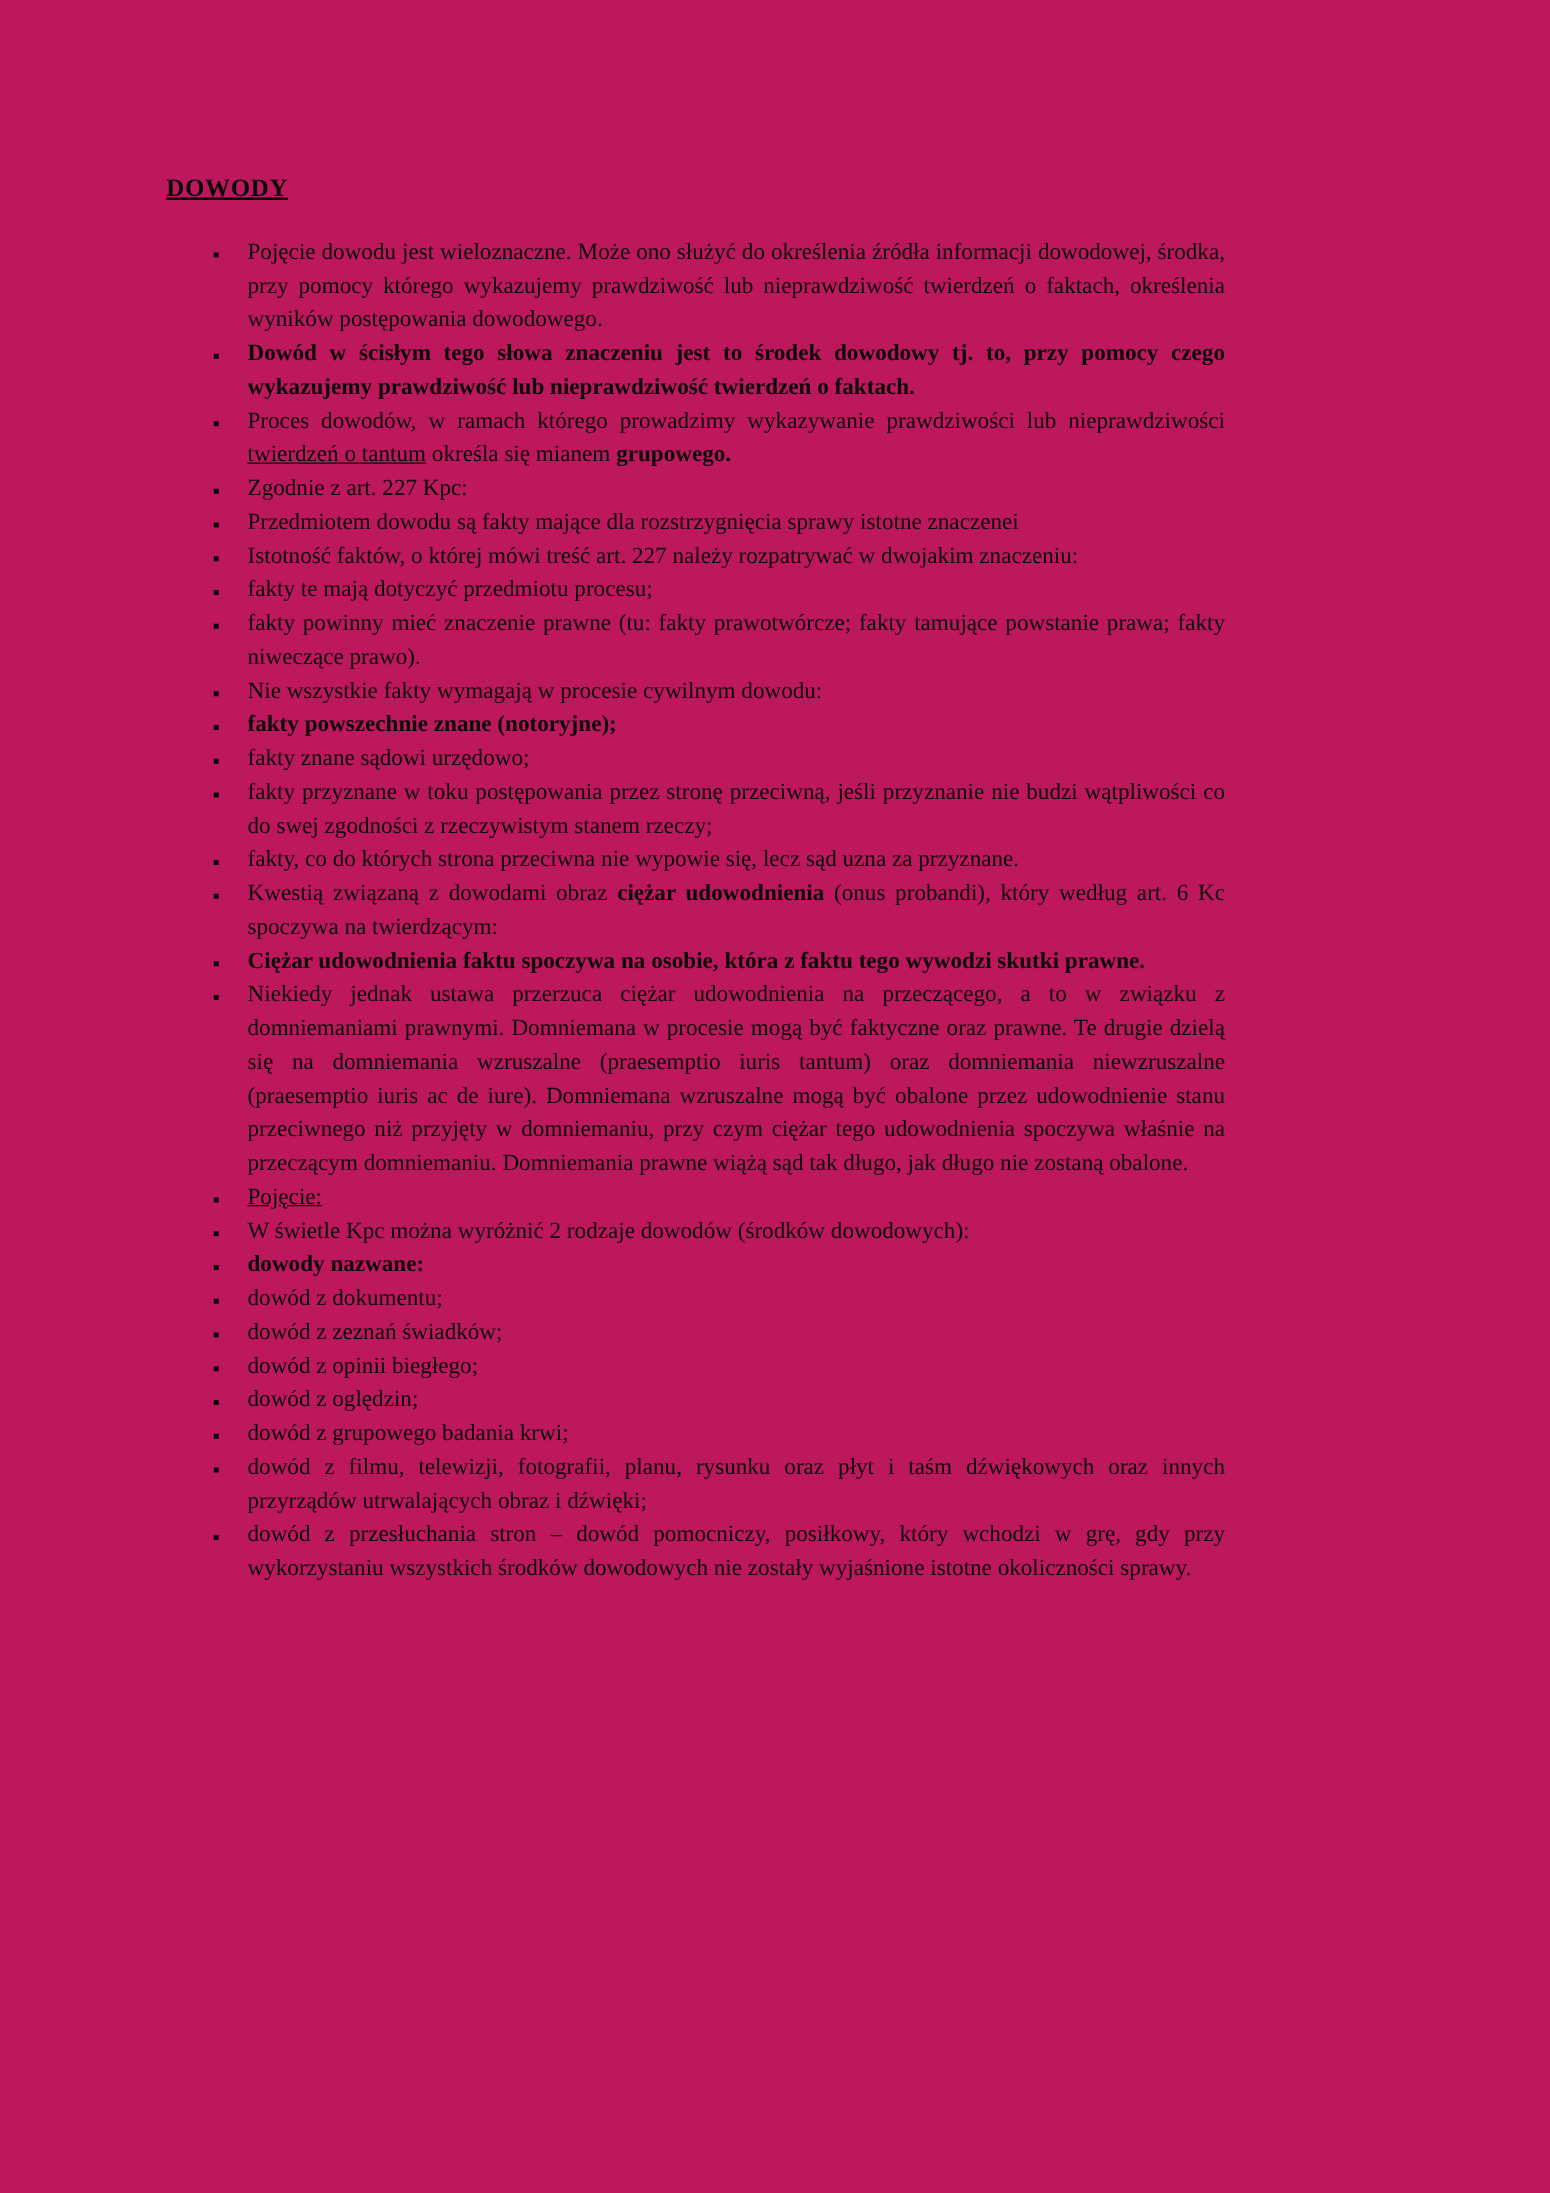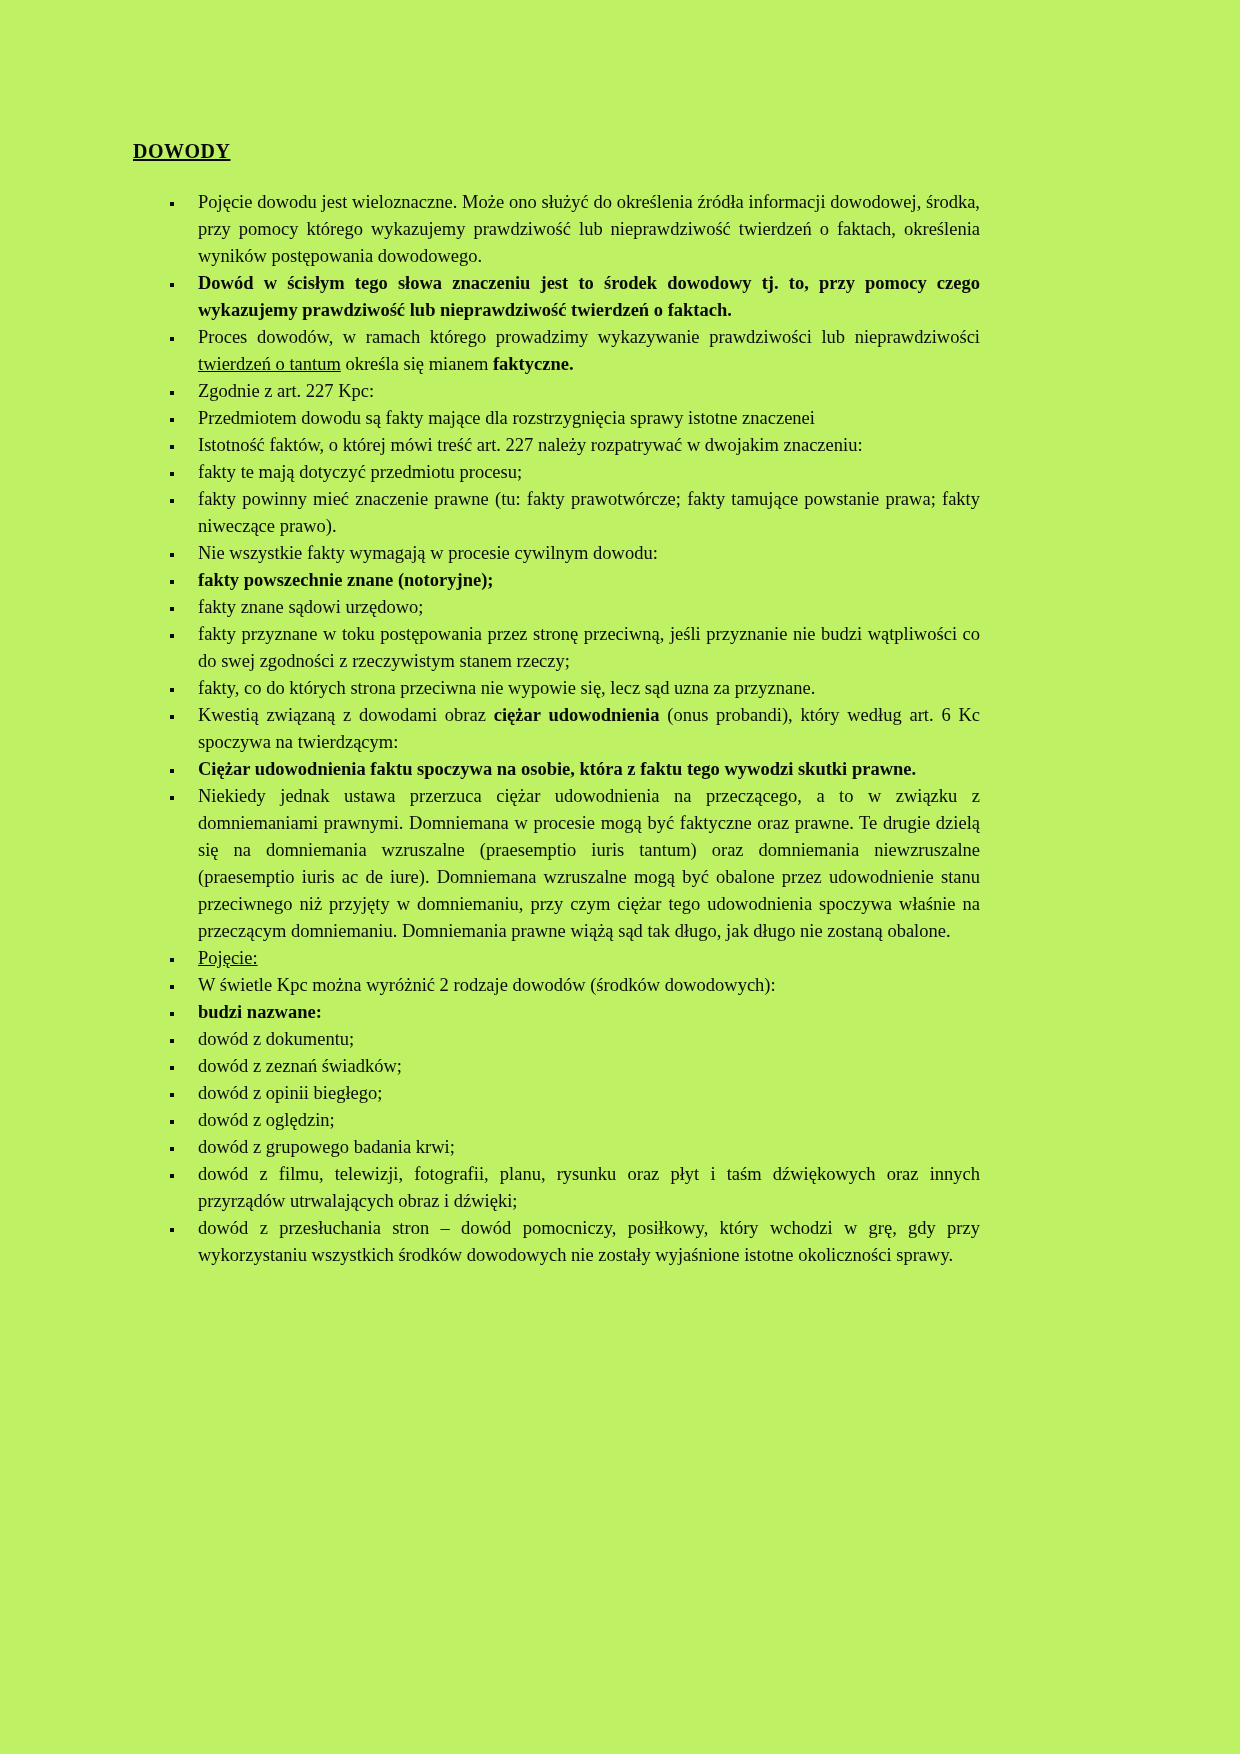--- a/index.html
+++ b/index.html
@@ -3,21 +3,21 @@
 <meta charset="utf-8">
 <style>
   html, body {
     margin: 0;
     padding: 0;
     background: #ffffff;
   }
   .page {
     width: 1240px;
     min-height: 1754px;
-    background: #bef264;
+    background: #be185d;
     box-sizing: border-box;
     padding: 138px 260px 90px 133px;
     font-family: "Liberation Serif", "DejaVu Serif", serif;
     font-size: 18.5px;
     line-height: 27px;
     color: #0a0a0a;
   }
   .doc-title {
     font-size: 20px;
     font-weight: bold;
@@ -44,37 +44,37 @@
   .u  { text-decoration: underline; }
 </style>
 </head>
 <body>
 
 <div class="page">
   <h1 class="doc-title">DOWODY</h1>
   <ul class="doc-list" id="bullet-list">
       <li><span>Pojęcie dowodu jest wieloznaczne. Może ono służyć do określenia źródła informacji dowodowej, środka, przy pomocy którego wykazujemy prawdziwość lub nieprawdziwość twierdzeń o faktach, określenia wyników postępowania dowodowego.</span></li>
       <li><span class="b">Dowód w ścisłym tego słowa znaczeniu jest to środek dowodowy tj. to, przy pomocy czego wykazujemy prawdziwość lub nieprawdziwość twierdzeń o faktach.</span></li>
-      <li><span>Proces dowodów, w ramach którego prowadzimy wykazywanie prawdziwości lub nieprawdziwości </span><span class="u">twierdzeń o tantum</span><span> określa się mianem </span><span class="b">faktyczne.</span></li>
+      <li><span>Proces dowodów, w ramach którego prowadzimy wykazywanie prawdziwości lub nieprawdziwości </span><span class="u">twierdzeń o tantum</span><span> określa się mianem </span><span class="b">grupowego.</span></li>
       <li><span>Zgodnie z art. 227 Kpc:</span></li>
       <li><span class="i">Przedmiotem dowodu są fakty mające dla rozstrzygnięcia sprawy istotne znaczenei</span></li>
       <li><span>Istotność faktów, o której mówi treść art. 227 należy rozpatrywać w dwojakim znaczeniu:</span></li>
       <li><span>fakty te mają dotyczyć przedmiotu procesu;</span></li>
       <li><span>fakty powinny mieć znaczenie prawne (tu: fakty prawotwórcze; fakty tamujące powstanie prawa; fakty niweczące prawo).</span></li>
       <li><span>Nie wszystkie fakty wymagają w procesie cywilnym dowodu:</span></li>
       <li><span class="b">fakty powszechnie znane (notoryjne);</span></li>
       <li><span>fakty znane sądowi urzędowo;</span></li>
       <li><span>fakty przyznane w toku postępowania przez stronę przeciwną, jeśli przyznanie nie budzi wątpliwości co do swej zgodności z rzeczywistym stanem rzeczy;</span></li>
       <li><span>fakty, co do których strona przeciwna nie wypowie się, lecz sąd uzna za przyznane.</span></li>
       <li><span>Kwestią związaną z dowodami obraz </span><span class="b">ciężar udowodnienia</span><span> (</span><span class="i">onus probandi</span><span>), który według art. 6 Kc spoczywa na twierdzącym:</span></li>
       <li><span class="b i">Ciężar udowodnienia faktu spoczywa na osobie, która z faktu tego wywodzi skutki prawne.</span></li>
       <li><span>Niekiedy jednak ustawa przerzuca ciężar udowodnienia na przeczącego, a to w związku z domniemaniami prawnymi. Domniemana w procesie mogą być faktyczne oraz prawne. Te drugie dzielą się na domniemania wzruszalne (</span><span class="i">praesemptio iuris tantum</span><span>) oraz domniemania niewzruszalne (</span><span class="i">praesemptio iuris ac de iure</span><span>). Domniemana wzruszalne mogą być obalone przez udowodnienie stanu przeciwnego niż przyjęty w domniemaniu, przy czym ciężar tego udowodnienia spoczywa właśnie na przeczącym domniemaniu. Domniemania prawne wiążą sąd tak długo, jak długo nie zostaną obalone.</span></li>
       <li><span class="u">Pojęcie:</span></li>
       <li><span>W świetle Kpc można wyróżnić 2 rodzaje dowodów (środków dowodowych):</span></li>
-      <li><span class="b">budzi nazwane:</span></li>
+      <li><span class="b">dowody nazwane:</span></li>
       <li><span>dowód z dokumentu;</span></li>
       <li><span>dowód z zeznań świadków;</span></li>
       <li><span>dowód z opinii biegłego;</span></li>
       <li><span>dowód z oględzin;</span></li>
       <li><span>dowód z grupowego badania krwi;</span></li>
       <li><span>dowód z filmu, telewizji, fotografii, planu, rysunku oraz płyt i taśm dźwiękowych oraz innych przyrządów utrwalających obraz i dźwięki;</span></li>
       <li><span>dowód z przesłuchania stron – dowód pomocniczy, posiłkowy, który wchodzi w grę, gdy przy wykorzystaniu wszystkich środków dowodowych nie zostały wyjaśnione istotne okoliczności sprawy.</span></li>
     </ul>
 </div>
 

